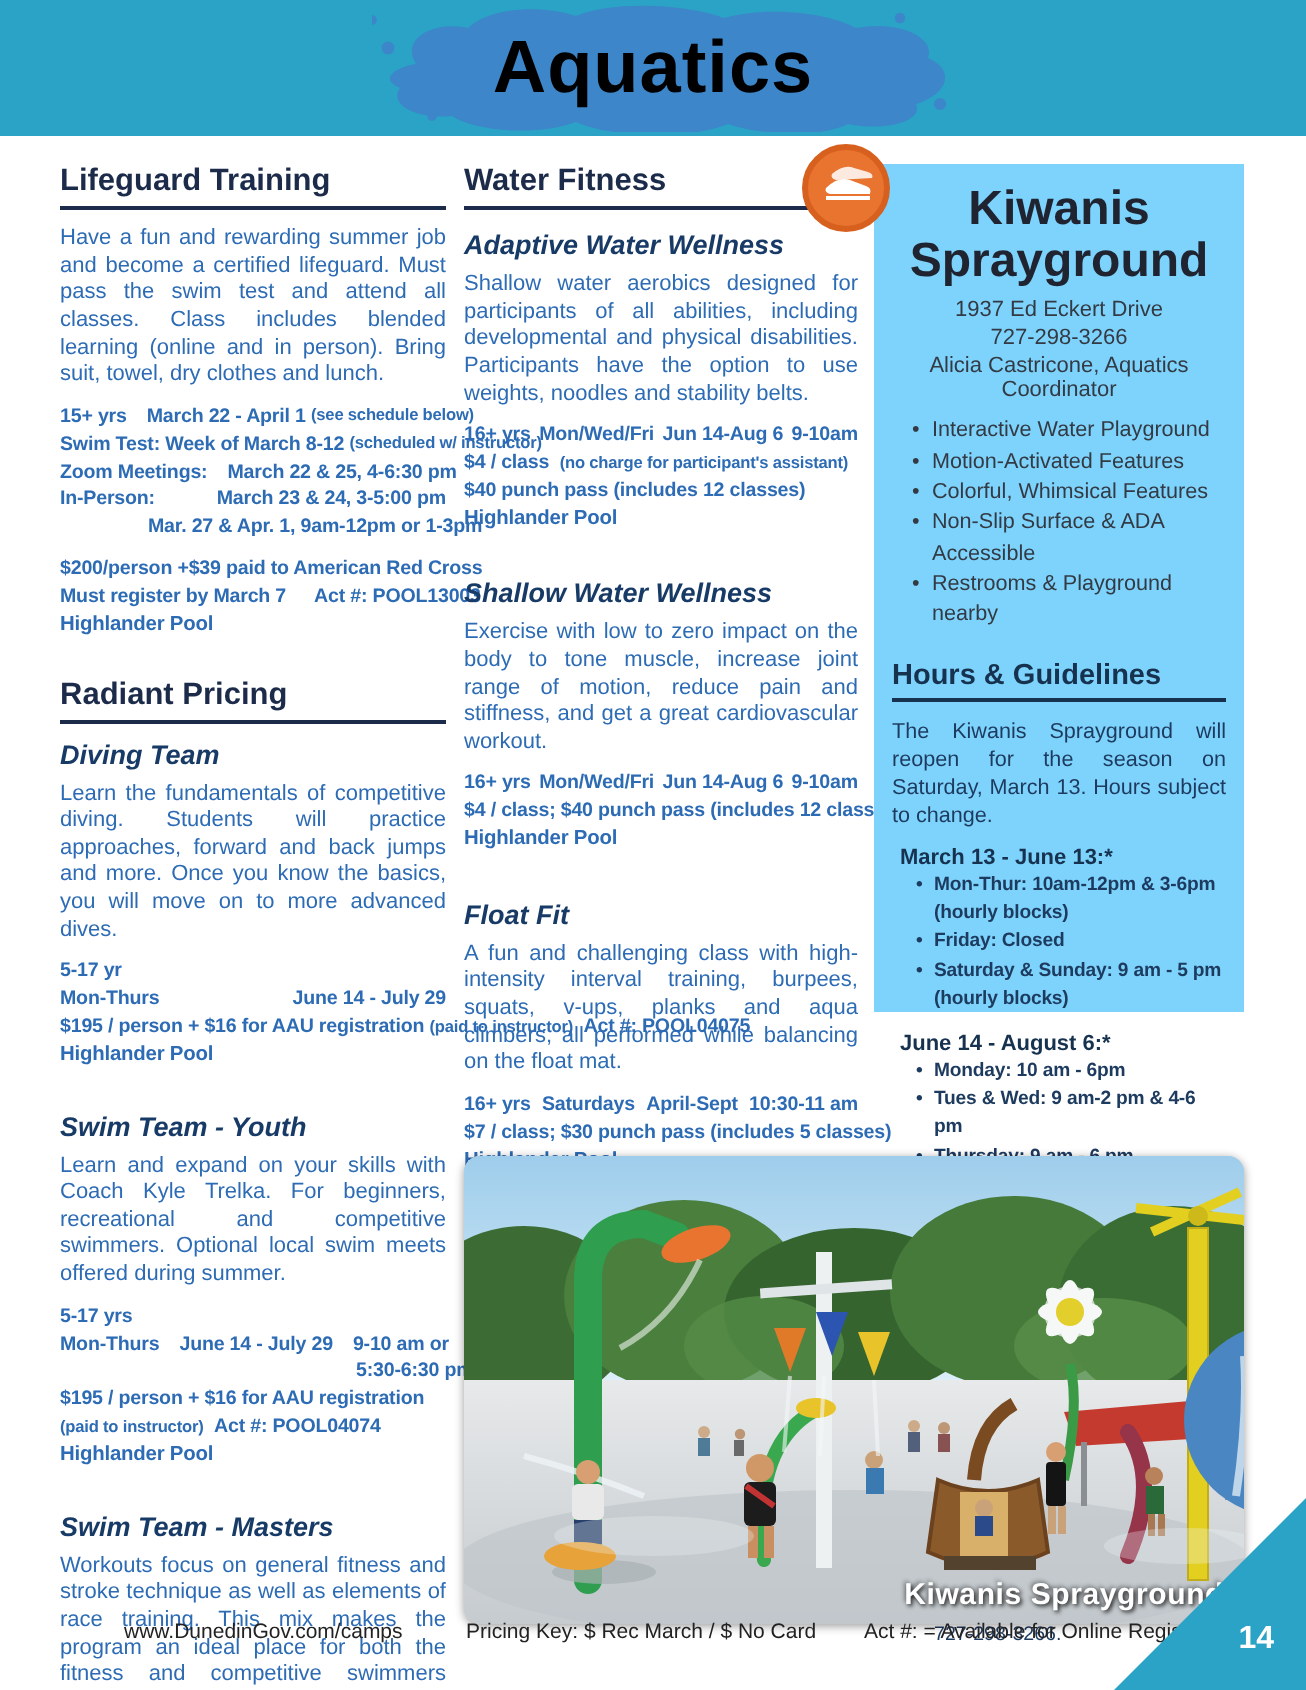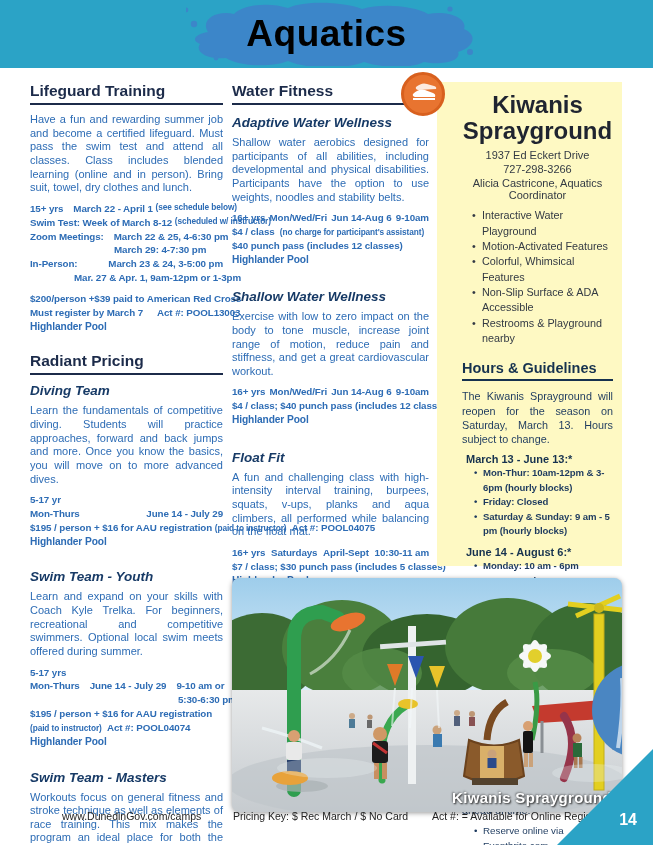--- a/index.html
+++ b/index.html
@@ -40,22 +40,22 @@
     display:flex; align-items:center; justify-content:center; z-index:3; }
 
   
   .yoga-head { display:flex; align-items:flex-start; justify-content:space-between; }
   .new-badge { width:58px; height:34px; margin-top:-4px; background:#1a5fc8; color:#fff;
     font-size:12.5px; font-weight:bold; display:flex; align-items:center; justify-content:center;
     clip-path: polygon(50% 0%,61% 12%,77% 4%,80% 18%,98% 16%,92% 32%,100% 44%,90% 55%,98% 70%,83% 72%,84% 90%,68% 84%,58% 100%,47% 88%,32% 98%,30% 81%,12% 84%,19% 67%,0% 60%,11% 47%,2% 32%,18% 29%,16% 12%,33% 16%,40% 2%);
     transform:rotate(-4deg); }
 
   
-  .info-box { position:absolute; left:437px; top:82px; width:185px; height:484px;
-    background:#fef9c3; padding:8px 9px 8px 25px; }
+  .info-box { position:absolute; left:437px; top:82px; width:185px; height:424px;
+    background:#7dd3fc; padding:8px 9px 8px 9px; }
   .kw-title { text-align:center; font-size:24px; line-height:1.08; font-weight:bold; color:#1f2430; margin-top:2px; }
   .kw-addr { text-align:center; font-size:11px; color:#333a44; line-height:1.3; margin-top:4px; }
   .kw-coord { text-align:center; font-size:11px; color:#333a44; margin-top:1px; }
   ul.feat { list-style:none; margin:7px 0 0 10px; }
   ul.feat li { font-size:10.8px; color:#333a44; line-height:1.42; padding-left:10px; position:relative; }
   ul.feat li::before { content:"•"; position:absolute; left:0; top:0; }
   .box h2.rule { margin-top:14px; font-size:14.5px; border-color:#16324f; color:#16324f; }
   .box-p { font-size:10.8px; line-height:1.32; text-align:justify; color:#1d3a5f; margin-bottom:7px; }
   .hrs-label { font-size:11px; font-weight:bold; color:#16324f; margin:4px 0 1px 4px; }
   ul.hrs { list-style:none; margin-left:12px; }
@@ -103,21 +103,20 @@
     <section>
       <h2 class="rule">Lifeguard Training</h2>
       <p class="desc">Have a fun and rewarding summer job and become a certified lifeguard. Must pass the swim test and attend all classes. Class includes blended learning (online and in person). Bring suit, towel, dry clothes and lunch.</p>
       <div class="sched">
         <div class="srow"><span class="gap" style="width:52px">15+ yrs</span><span>March 22 - April 1</span>&nbsp;<span class="note">(see schedule below)</span></div>
         <div class="srow"><span>Swim Test: Week of March 8-12</span>&nbsp;<span class="note">(scheduled w/ instructor)</span></div>
         <div class="srow">
             <span class="gap">Zoom Meetings:</span>
             <span>March 22 &amp; 25, 4-6:30 pm</span>
           </div>
-        <div class="indent84">March 29: 4-7:30 pm</div>
         <div class="srow">
             <span class="gap">In-Person:</span>
             <span>March 23 &amp; 24, 3-5:00 pm</span>
           </div>
         <div class="indent44">Mar. 27 &amp; Apr. 1, 9am-12pm or 1-3pm</div>
       </div>
       <div class="sched" style="margin-top:7px">
         <div>$200/person +$39 paid to American Red Cross</div>
         <div class="srow">
             <span class="gap" style="margin-right:14px">Must register by March 7</span>

